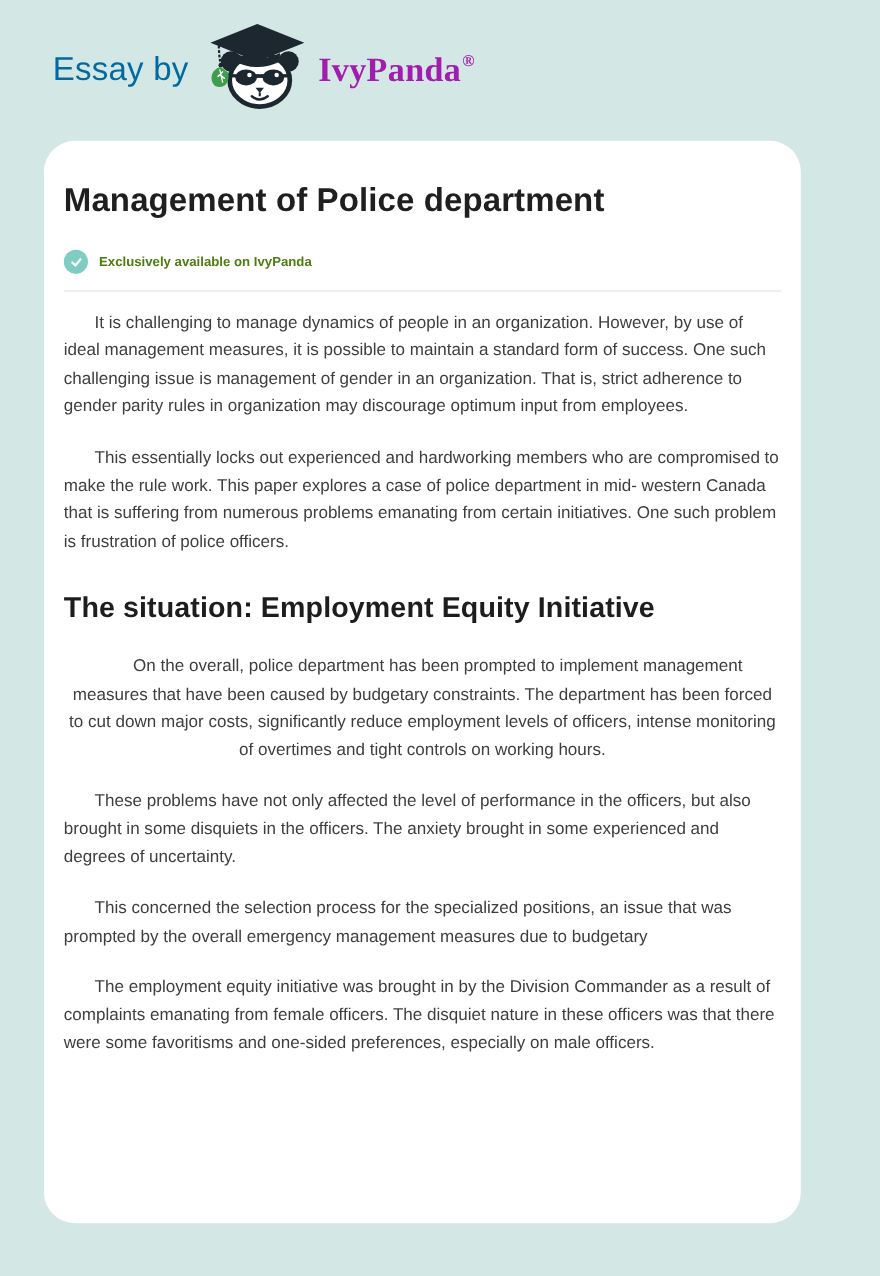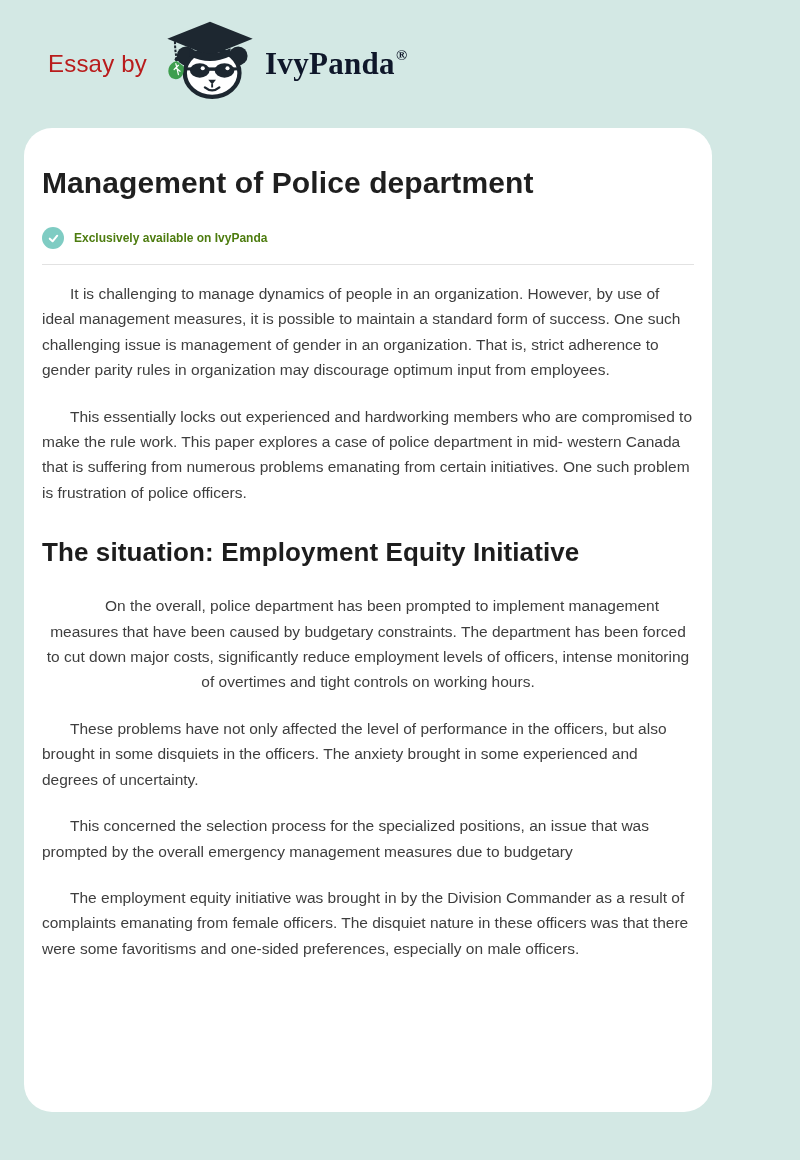--- a/index.html
+++ b/index.html
@@ -14,49 +14,49 @@
   }
 
   
   .header {
     height: 128px;
     display: flex;
     align-items: center;
     padding-left: 48px;
   }
   .essay-by {
-    font-size: 24px;
-    color: #b91c1c;
+    font-size: 30px;
+    color: #0369a1;
     letter-spacing: 0.2px;
   }
   .logo {
     display: inline-block;
     width: 98px;
     height: 82px;
     margin: -6px 6px 0 14px;
     flex: 0 0 auto;
   }
   .brand {
     font-family: "Liberation Serif", serif;
     font-weight: 700;
     font-size: 31px;
-    color: #0f172a;
+    color: #a21caf;
     letter-spacing: 0.3px;
   }
   .brand sup {
     font-size: 15px;
     vertical-align: 14px;
     margin-left: 1px;
   }
 
   
   .card {
     width: 688px;
     height: 984px;
-    margin: 0 24px;
+    margin: 0 40px;
     background: #ffffff;
     border-radius: 28px;
     padding: 38px 18px 40px 18px;
     overflow: hidden;
   }
   h1.title {
     font-size: 30px;
     font-weight: 700;
     color: #1f1f1f;
     letter-spacing: 0.1px;

